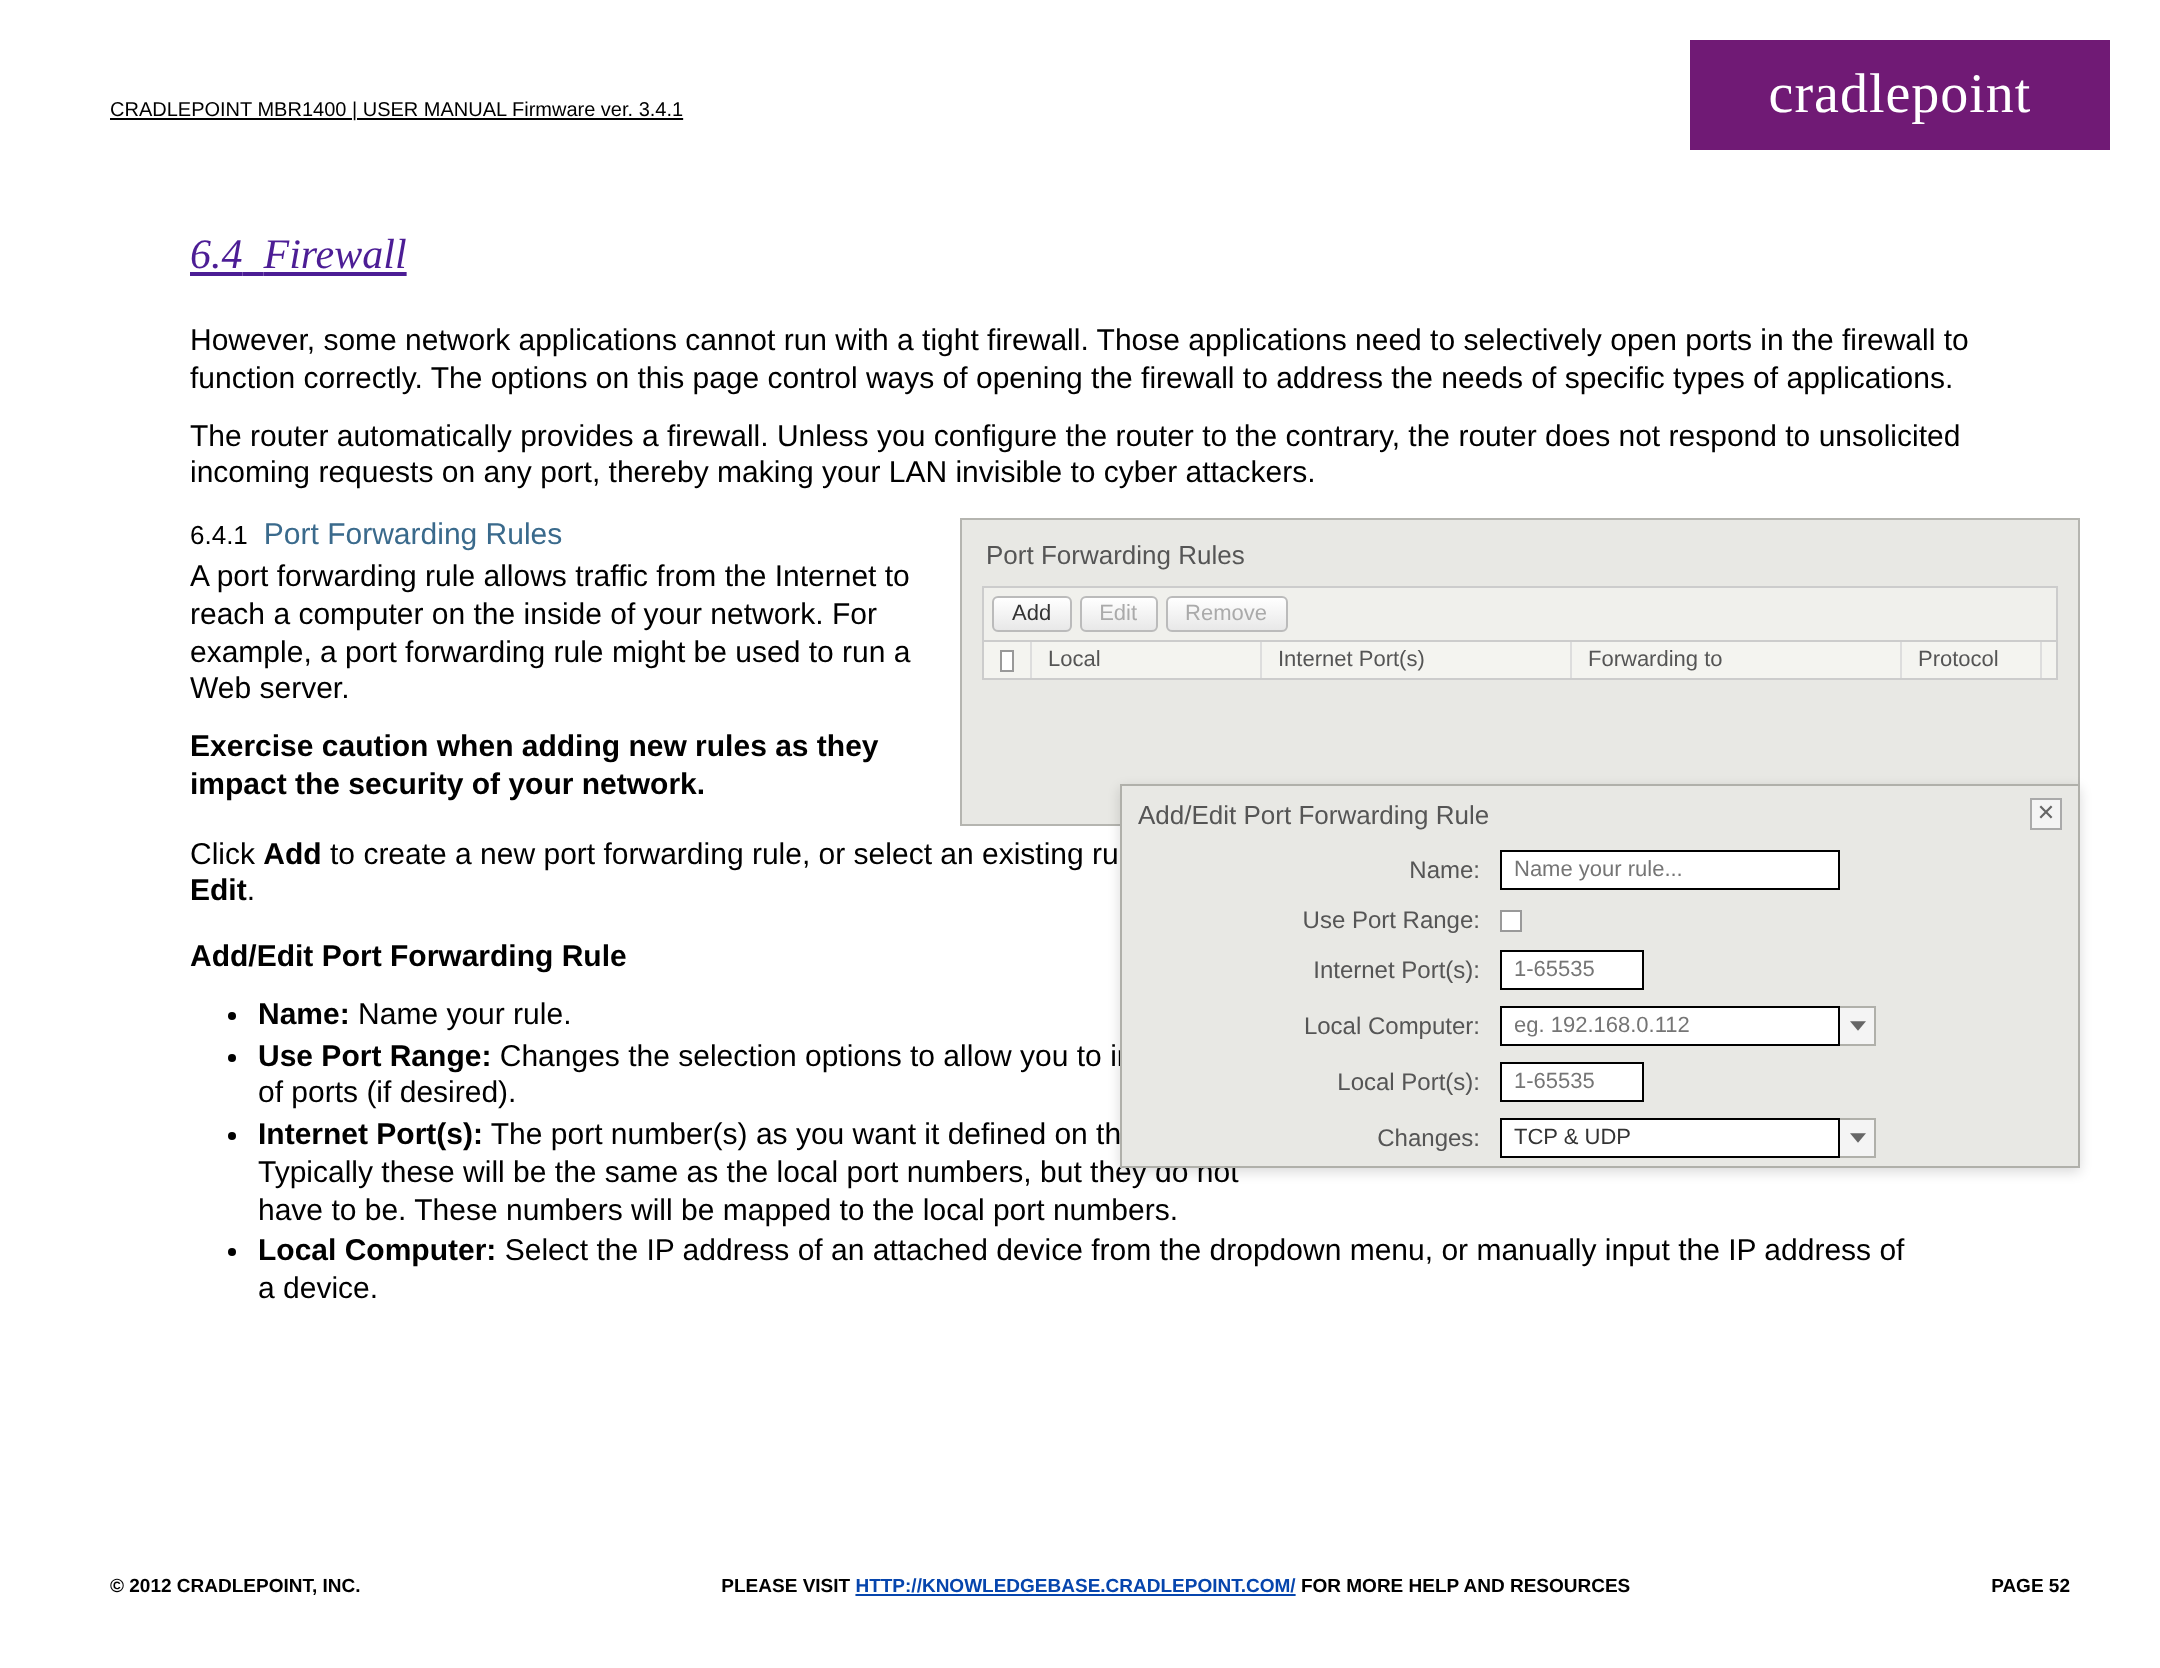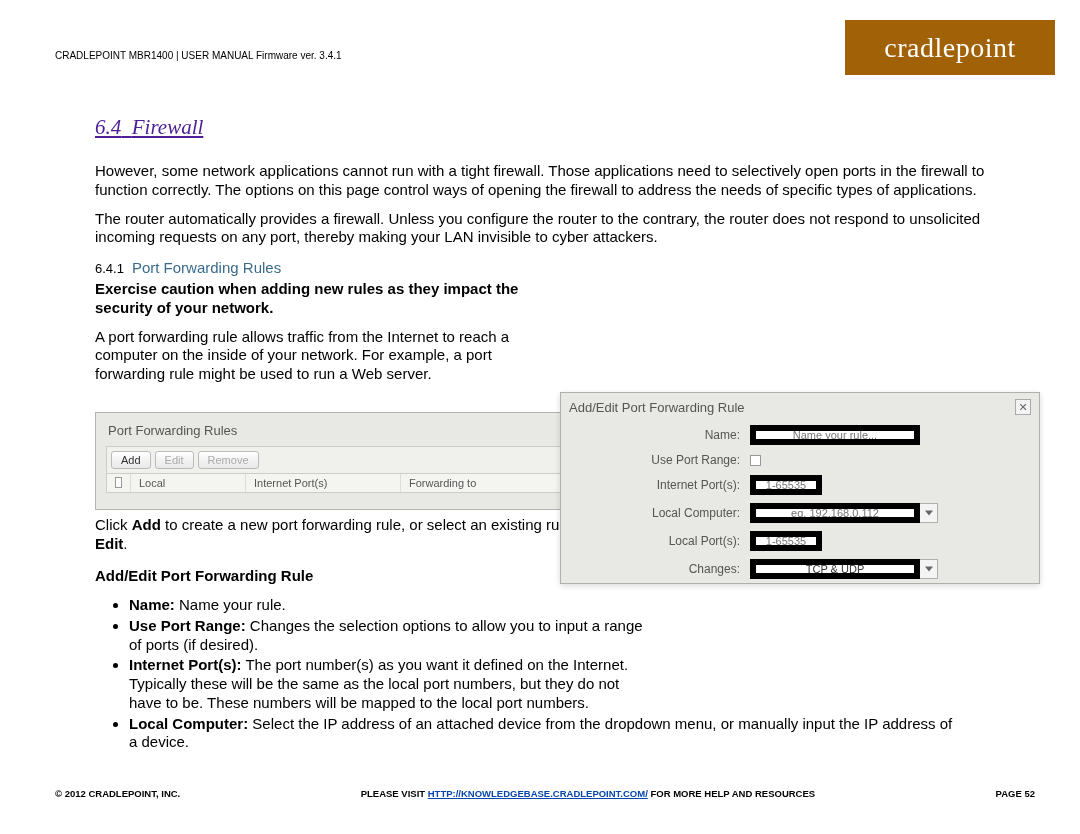--- a/index.html
+++ b/index.html
@@ -11,28 +11,29 @@
     color: #000;
     position: relative;
     overflow: hidden;
   }
   .header-line {
     position: absolute;
     top: 50px;
     left: 55px;
     font-size: 10px;
     color: #000;
+    text-decoration: underline;
   }
   .logo {
     position: absolute;
     top: 20px;
     right: 25px;
     width: 210px;
     height: 55px;
-    background: #a16207;
+    background: #701a75;
     color: #fff;
     font-size: 28px;
     line-height: 55px;
     text-align: center;
     font-family: Georgia, serif;
     letter-spacing: 0.5px;
   }
   .content {
     position: absolute;
     top: 115px;
@@ -49,21 +50,20 @@
   }
   .para {
     font-size: 15px;
     line-height: 1.25;
     margin-bottom: 10px;
   }
   .row {
     display: flex;
     gap: 18px;
     margin-top: 12px;
-    flex-direction: column;
   }
   .col-text { flex: 1; }
   .subsection-heading {
     color: #3a6a8c;
     font-size: 15px;
     margin-bottom: 4px;
     padding-left: 0;
   }
   .subsection-number { color:#000; font-size:13px; margin-right:8px; }
   .bold { font-weight: bold; }
@@ -163,27 +163,26 @@
     padding: 4px 14px;
   }
   .form-label {
     width: 175px;
     text-align: right;
     padding-right: 10px;
     font-size: 12px;
     color: #555;
   }
   .form-input {
-    border: 6px solid #000000;
+    border: 1px solid #000000;
     background: #fff;
     padding: 2px 6px;
     font-size: 11px;
     color: #888;
     height: 20px;
-    text-align: center;
   }
   .w-170 { width: 170px; }
   .w-90 { width: 72px; }
   .combo { position: relative; display: inline-flex; }
   .combo .caret {
     width: 18px;
     border: 1px solid #b0b0aa;
     border-left: none;
     background: #f4f4f4;
     display: flex;
@@ -224,22 +223,22 @@
     <span>6.4</span>&nbsp;&nbsp;<span>Firewall</span>
   </div>
   <p class="para">However, some network applications cannot run with a tight firewall. Those applications need to selectively open ports in the firewall to function correctly. The options on this page control ways of opening the firewall to address the needs of specific types of applications.</p>
   <p class="para">The router automatically provides a firewall. Unless you configure the router to the contrary, the router does not respond to unsolicited incoming requests on any port, thereby making your LAN invisible to cyber attackers.</p>
 
   <div class="row">
     <div class="col-text left-text-block">
       <div class="subsection-heading">
         <span class="subsection-number">6.4.1</span><span>Port Forwarding Rules</span>
       </div>
+      <p class="para">A port forwarding rule allows traffic from the Internet to reach a computer on the inside of your network. For example, a port forwarding rule might be used to run a Web server.</p>
       <p class="para bold">Exercise caution when adding new rules as they impact the security of your network.</p>
-      <p class="para">A port forwarding rule allows traffic from the Internet to reach a computer on the inside of your network. For example, a port forwarding rule might be used to run a Web server.</p>
     </div>
 
     <div class="panel panel1">
       <div class="panel-title">Port Forwarding Rules</div>
       <div class="toolbar">
         <button class="btn">Add</button>
         <button class="btn disabled">Edit</button>
         <button class="btn disabled">Remove</button>
       </div>
       <div class="grid-head">

